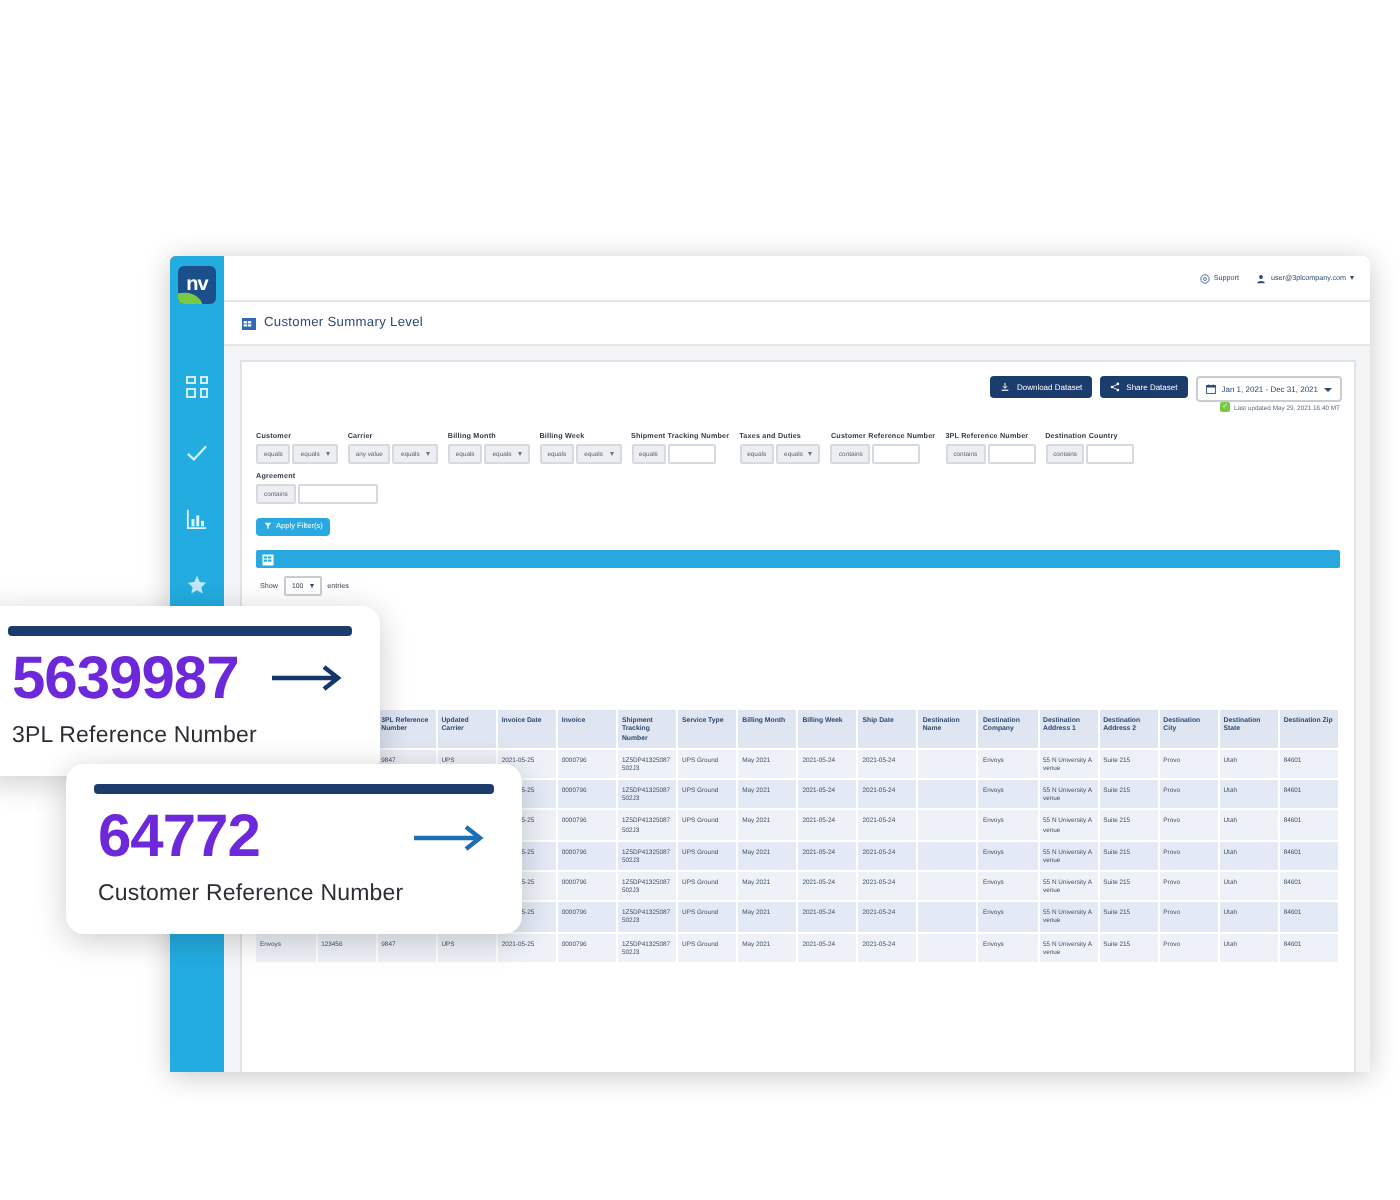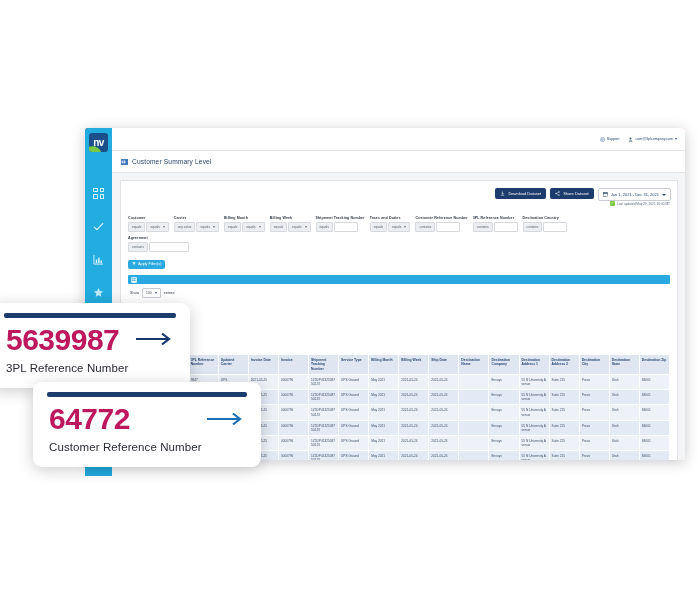--- a/index.html
+++ b/index.html
@@ -3,21 +3,21 @@
 <meta charset="utf-8">
 <style>
   html,body{margin:0;padding:0;}
   body{
     width:700px;height:600px;background:#ffffff;
     font-family:"Liberation Sans","DejaVu Sans",sans-serif;
     overflow:hidden;position:relative;
   }
   
   #app-window{
-    position:absolute;left:85px;top:128px;width:600px;height:332px;
+    position:absolute;left:85px;top:128px;width:600px;height:408px;
     background:#ef4444;border-radius:3px 3px 0 0;overflow:hidden;
     box-shadow:0 2px 14px rgba(0,0,0,.22);
   }
   
   #sidebar{
     position:absolute;left:0;top:0;width:27px;height:100%;
     background:#22ace0;
   }
   .logo-box{
     position:absolute;left:4px;top:5px;width:19px;height:19px;
@@ -144,21 +144,21 @@
   }
   tbody tr:nth-child(odd) td{background:#eef2f8;}
   tbody tr:nth-child(even) td{background:#e3eaf5;}
   
   .callout{
     position:absolute;background:#fff;border-radius:9px;
     box-shadow:0 3px 16px rgba(0,0,0,.20);overflow:hidden;
   }
   .callout-bar{height:5px;background:#1d3c6e;margin:10px 14px 0 14px;border-radius:2px;}
   .callout-inner{padding:7px 16px 14px 16px;position:relative;}
-  .co-num{font-size:30px;font-weight:700;color:#be185d;letter-spacing:-.5px;line-height:1;}
+  .co-num{font-size:30px;font-weight:700;color:#6d28d9;letter-spacing:-.5px;line-height:1;}
   .co-lab{font-size:11.5px;color:#2a2d34;margin-top:7px;letter-spacing:.1px;}
   .co-arrow{position:absolute;right:16px;top:14px;}
   #callout-3pl{left:-10px;top:303px;width:200px;}
   #callout-3pl .co-arrow{right:14px;top:13px;}
   #callout-cust{left:33px;top:382px;width:228px;}
   #callout-cust .co-arrow{right:14px;top:14px;}
   
   .accent-strip{position:absolute;left:85px;width:27px;background:#22ace0;}
 </style>
 </head>

